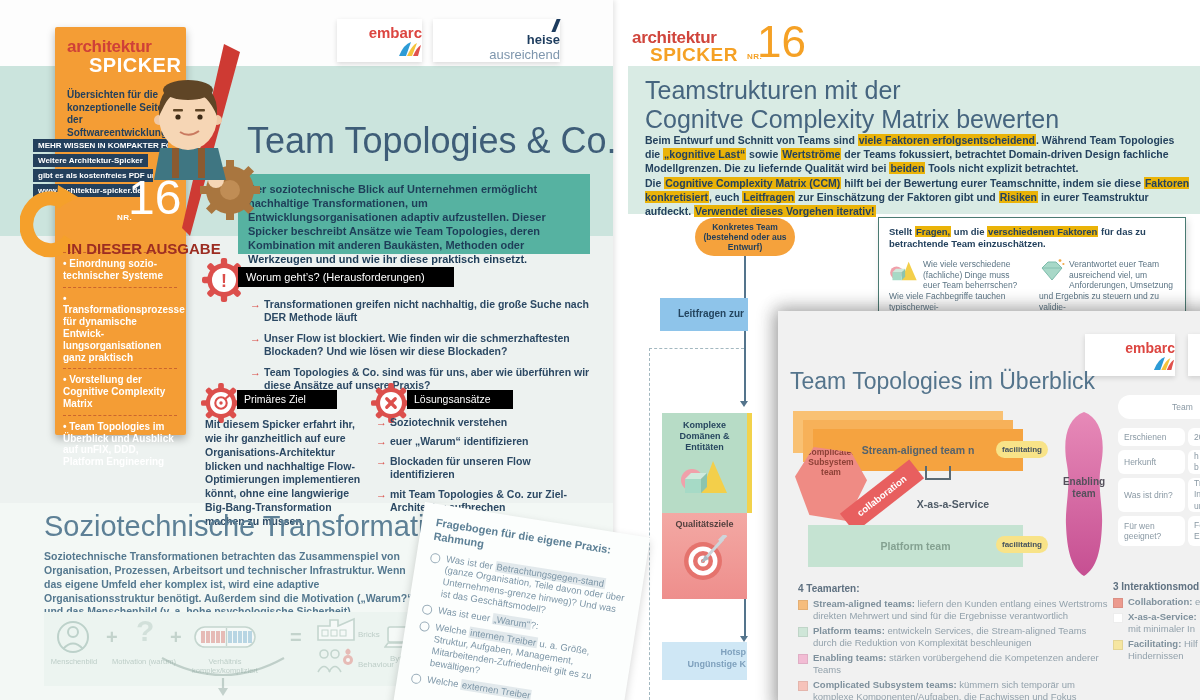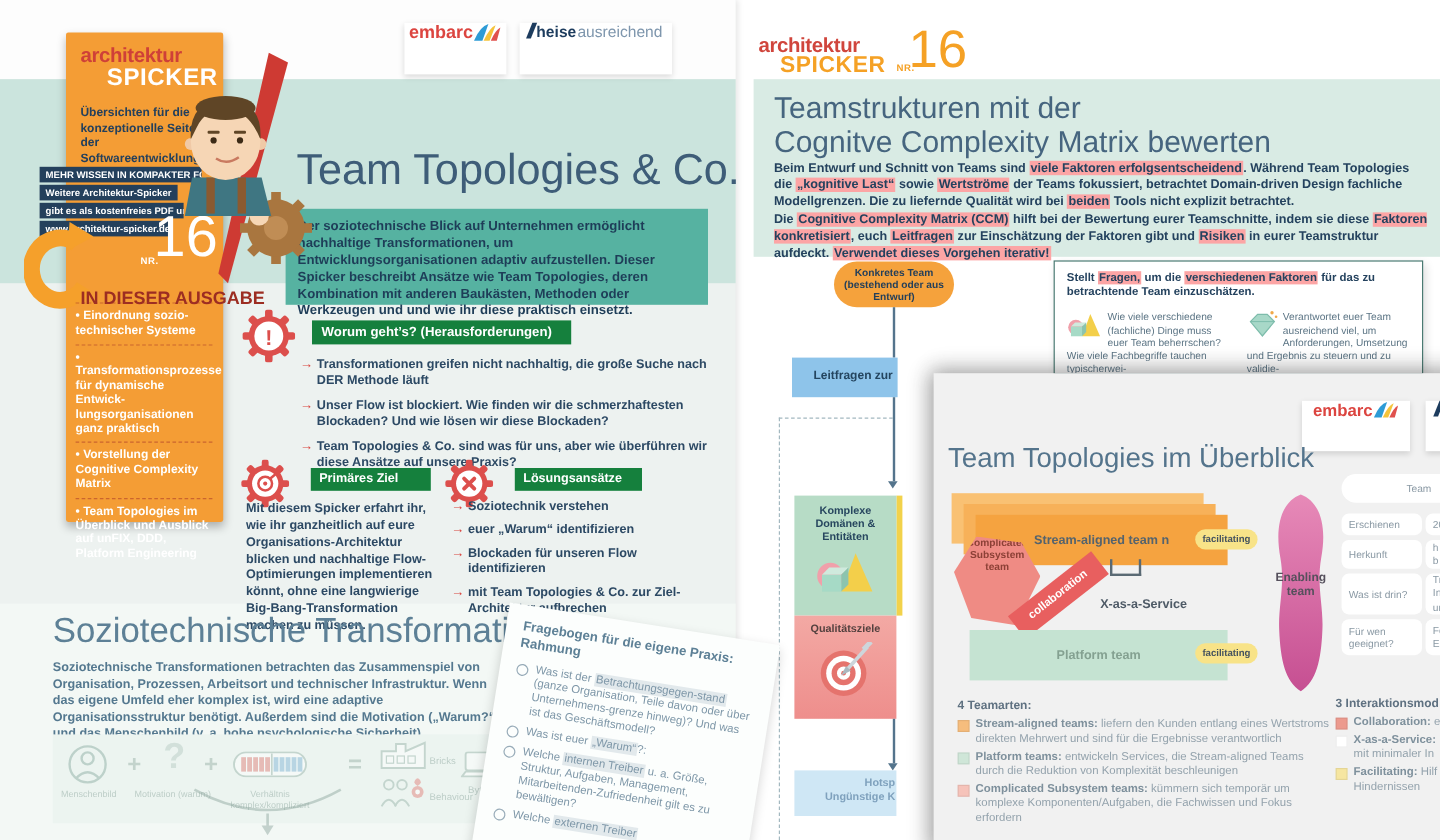--- a/index.html
+++ b/index.html
@@ -1,37 +1,37 @@
 <!DOCTYPE html>
 <html><head>
 <meta charset="utf-8">
 <style>
   html,body{margin:0;padding:0;background:#fff;}
   #canvas{position:relative;width:1200px;height:700px;overflow:hidden;background:#fff;
           font-family:"Liberation Sans",sans-serif;}
   .abs{position:absolute;}
   .b{font-weight:bold;}
   .thin{font-weight:300;}
-  .hl{background:#fca5a5;padding:0 1px;}
+  .hl{background:#eab308;padding:0 1px;}
   .fragebogen .hl{background:#e2e9ec;}
   
   #page-left{position:absolute;left:0;top:0;width:613px;height:700px;background:#edf2f0;
              box-shadow:2px 0 5px rgba(0,0,0,.10);}
   .mint-band{position:absolute;left:0;top:66px;width:613px;height:170px;background:#cbe4dd;}
   .top-white{position:absolute;left:0;top:0;width:613px;height:66px;background:#fdfdfd;}
   .bottom-panel{position:absolute;left:0;top:503px;width:613px;height:197px;background:#f3f8f5;}
   .logo-card{position:absolute;background:#fff;box-shadow:0 2px 5px rgba(0,0,0,.14);
-             display:flex;align-items:flex-start;justify-content:center;gap:0;}
+             display:flex;align-items:flex-end;justify-content:center;gap:0;flex-direction:column;}
   .sidebar{position:absolute;left:55px;top:27px;width:131px;height:408px;background:#f49d35;
            box-shadow:0 4px 8px rgba(0,0,0,.28);border-radius:2px;}
   .strip{position:absolute;left:33px;height:13px;background:#24405c;color:#fff;font-size:8px;
          font-weight:bold;line-height:13px;padding-left:5px;white-space:nowrap;overflow:hidden;}
   .side-item{border-top:1px dashed rgba(170,55,40,.55);padding:5px 0;color:#fff;
              font-weight:bold;font-size:10px;line-height:1.18;}
-  .banner{position:absolute;background:#15803d;color:#fff;font-weight:bold;margin-left:22px;}
+  .banner{position:absolute;background:#000000;color:#fff;font-weight:normal;}
   .bullet{display:flex;margin-bottom:7px;}
   .bullet .ar{color:#d9453f;font-weight:bold;font-size:11px;width:14px;flex:none;line-height:1.2;}
   .bullet .tx{color:#2c4964;font-weight:bold;font-size:10.5px;line-height:1.28;}
   .gear{position:absolute;}
   .circ{display:inline-block;width:8px;height:8px;border:1.5px solid #97abb8;border-radius:50%;
         flex:none;margin:2px 6px 0 0;}
   .fq-item{display:flex;margin-bottom:5px;color:#7e97a8;font-size:9.5px;line-height:1.25;}
   
   .mintR{position:absolute;left:628px;top:66px;width:572px;height:148px;background:#d9ebe4;}
   .flowline{position:absolute;width:2px;background:#54748c;}
@@ -432,20 +432,24 @@
       <div class="b" style="font-size:10px;color:#5f7181;margin-bottom:4px;">4 Teamarten:</div>
       <div class="ta-item">
           <span class="sq" style="background-color: rgb(246, 189, 125);"></span>
           <span><span class="lbl">Stream-aligned teams:</span><span> liefern den Kunden entlang eines Wertstroms direkten Mehrwert und sind für die Ergebnisse verantwortlich</span></span>
         </div>
       <div class="ta-item">
           <span class="sq" style="background-color: rgb(207, 230, 216);"></span>
           <span><span class="lbl">Platform teams:</span><span> entwickeln Services, die Stream-aligned Teams durch die Reduktion von Komplexität beschleunigen</span></span>
         </div>
       <div class="ta-item">
+          <span class="sq" style="background-color: rgb(242, 188, 212);"></span>
+          <span><span class="lbl">Enabling teams:</span><span> stärken vorübergehend die Kompetenzen anderer Teams</span></span>
+        </div>
+      <div class="ta-item">
           <span class="sq" style="background-color: rgb(246, 195, 186);"></span>
           <span><span class="lbl">Complicated Subsystem teams:</span><span> kümmern sich temporär um komplexe Komponenten/Aufgaben, die Fachwissen und Fokus erfordern</span></span>
         </div>
     </div>
 
     <div class="abs" style="left:335px;top:270px;width:140px;">
       <div class="b nw" style="font-size:10px;color:#5f7181;margin-bottom:4px;">3 Interaktionsmod</div>
       <div class="ta-item nw">
           <span class="sq" style="background-color: rgb(236, 154, 142);"></span>
           <span><span class="lbl">Collaboration:</span><span> e</span></span>

